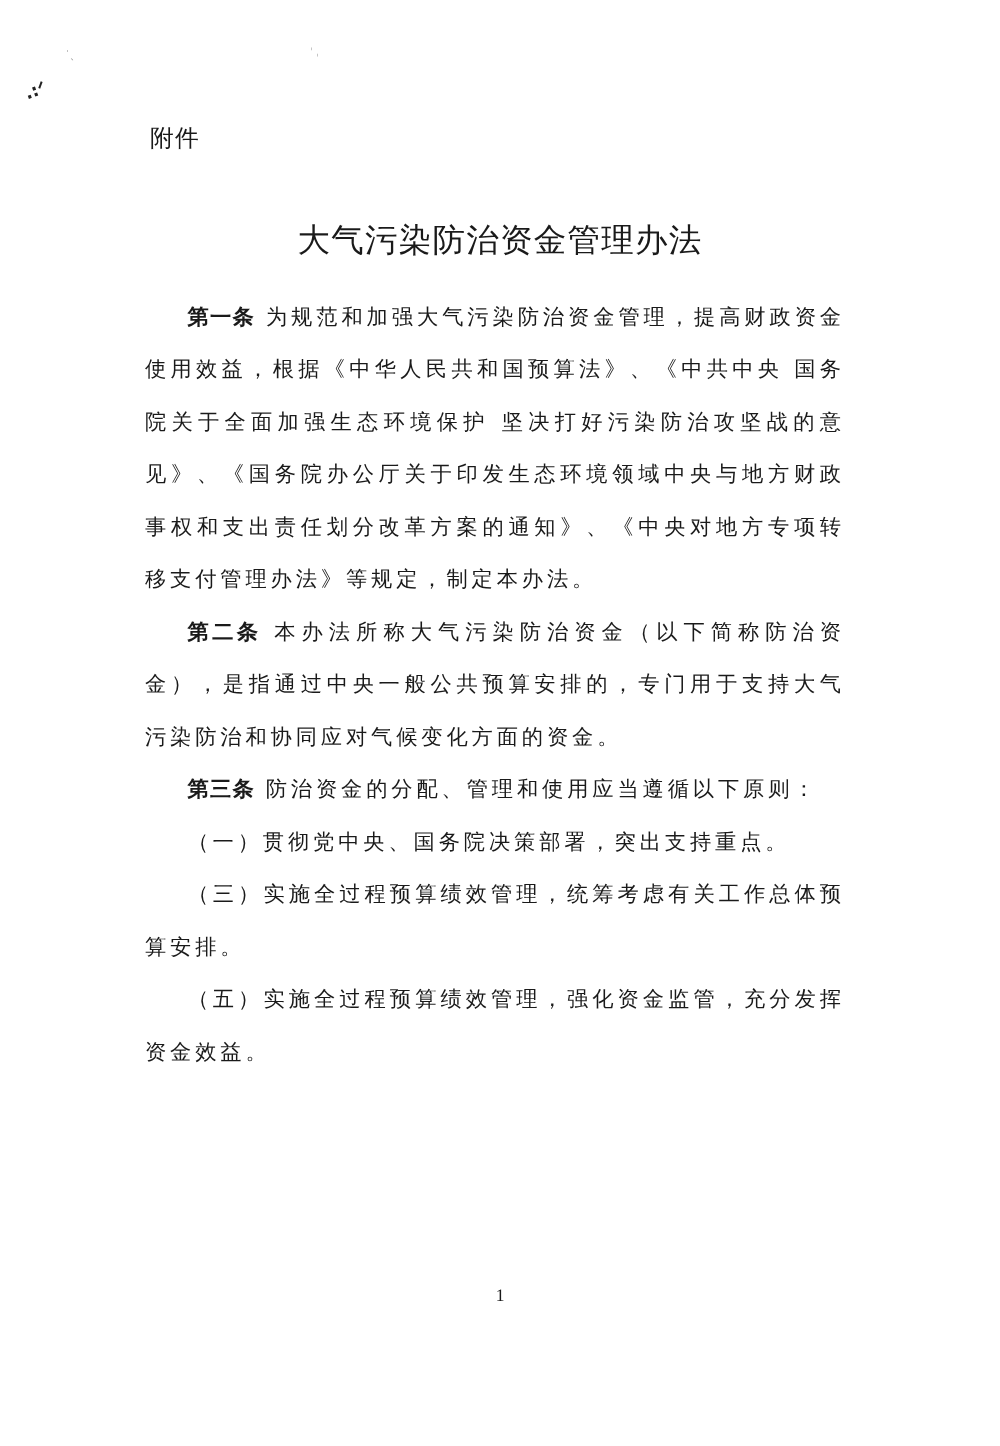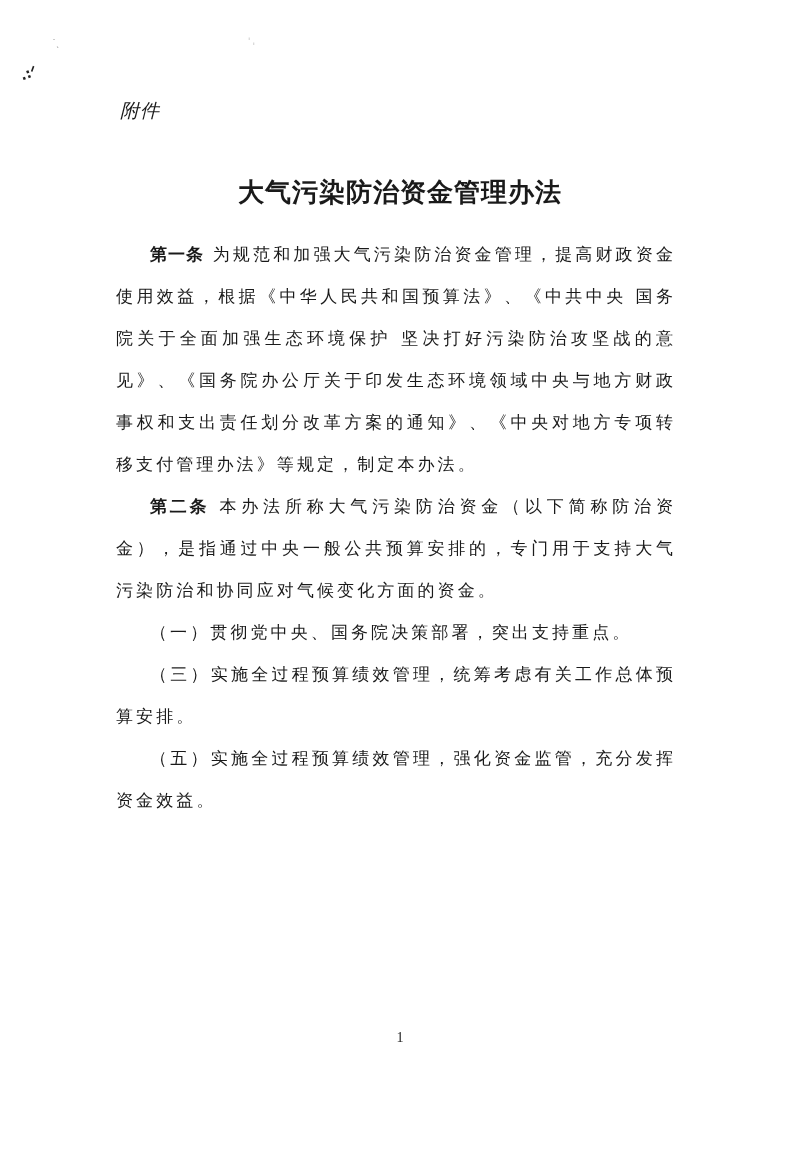--- a/index.html
+++ b/index.html
@@ -23,30 +23,29 @@
   }
   .scan-mark.m1 { left: 20px; top: 66px; transform: rotate(-20deg); font-weight: bold; }
   .scan-mark.m2 { left: 52px; top: 40px; font-size: 8px; color: #888; }
   .scan-mark.m3 { left: 248px; top: 38px; font-size: 8px; color: #aaa; }
   .attachment-label {
     position: absolute;
     left: 120px;
     top: 98px;
     font-size: 19px;
     letter-spacing: 1px;
-    font-style: italic;
   }
   .doc-title {
     position: absolute;
     left: 0;
     width: 800px;
     top: 175px;
     text-align: center;
     font-size: 26px;
-    font-weight: bold;
+    font-weight: normal;
     letter-spacing: 1px;
     padding-left: 0;
   }
   .body-text {
     position: absolute;
     left: 116px;
     width: 560px;
     top: 233px;
     font-size: 17px;
     line-height: 42px;
@@ -84,18 +83,22 @@
 
 <div class="body-text">
   <p class="para">
     <span class="article-label">第一条</span>
     <span>为规范和加强大气污染防治资金管理，提高财政资金使用效益，根据《中华人民共和国预算法》、《中共中央 国务院关于全面加强生态环境保护 坚决打好污染防治攻坚战的意见》、《国务院办公厅关于印发生态环境领域中央与地方财政事权和支出责任划分改革方案的通知》、《中央对地方专项转移支付管理办法》等规定，制定本办法。</span>
   </p>
   <p class="para">
     <span class="article-label">第二条</span>
     <span>本办法所称大气污染防治资金（以下简称防治资金），是指通过中央一般公共预算安排的，专门用于支持大气污染防治和协同应对气候变化方面的资金。</span>
   </p>
+  <p class="para">
+    <span class="article-label">第三条</span>
+    <span>防治资金的分配、管理和使用应当遵循以下原则：</span>
+  </p>
   <p class="para">（一）贯彻党中央、国务院决策部署，突出支持重点。</p>
   <p class="para">（三）实施全过程预算绩效管理，统筹考虑有关工作总体预算安排。</p>
   <p class="para">（五）实施全过程预算绩效管理，强化资金监管，充分发挥资金效益。</p>
 </div>
 
 <div class="page-number">1</div>
 
 </body></html>

